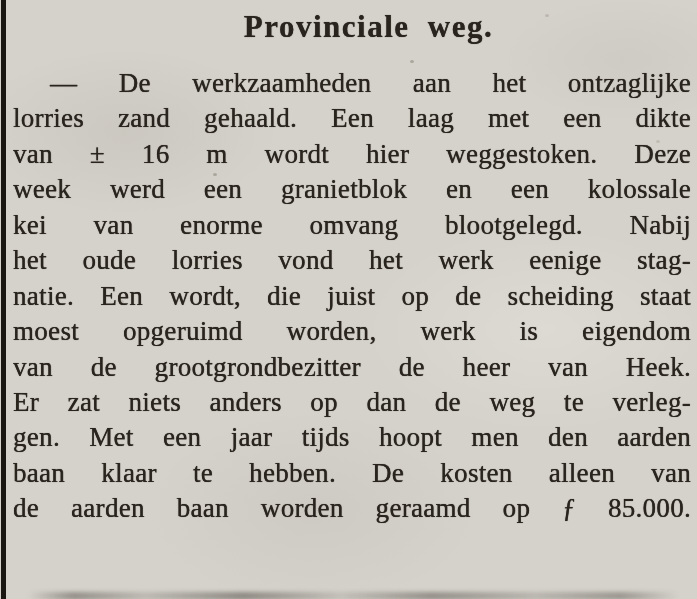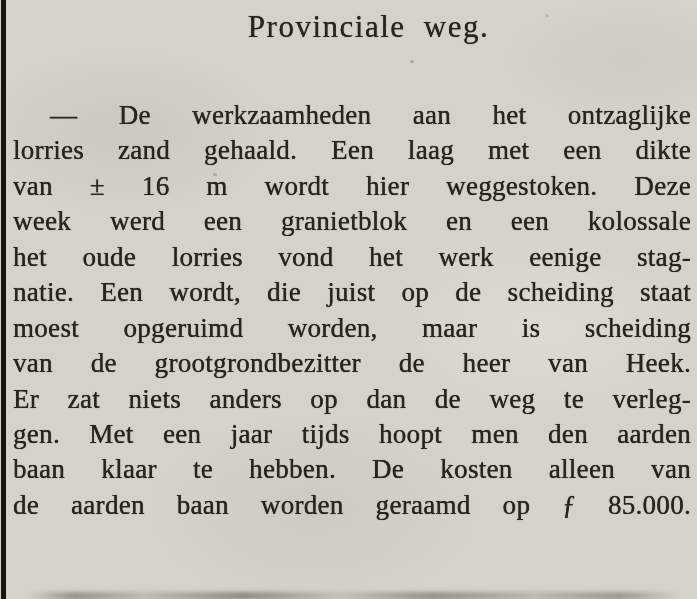--- a/index.html
+++ b/index.html
@@ -40,21 +40,21 @@
     filter: blur(0.4px);
   }
   .title {
     position: absolute;
     top: 8px;
     left: 40px;
     right: 0;
     text-align: center;
     font-size: 31px;
     line-height: 38px;
-    font-weight: normal;
+    font-weight: bold;
     letter-spacing: 1.5px;
     word-spacing: 9px;
     text-shadow: 0 0 0.8px rgba(30,26,20,0.85);
   }
   .bodytext {
     position: absolute;
     top: 66px;
     left: 13px;
     right: 6px;
   }
@@ -63,21 +63,20 @@
     line-height: 35.45px;
     height: 35.45px;
     text-align: justify;
     text-align-last: justify;
     letter-spacing: 0.3px;
     text-shadow: 0 0 0.8px rgba(35,30,24,0.8), 0.3px 0 0 rgba(35,30,24,0.45);
     overflow: hidden;
   }
   .line.first {
     padding-left: 37px;
-    margin-top: 32px;
   }
   .smudge-bottom {
     position: absolute;
     left: 28px;
     right: 18px;
     bottom: -1px;
     height: 8px;
     background: linear-gradient(90deg,
       rgba(45,40,33,0)    0%,
       rgba(45,40,33,0.38) 7%,
@@ -105,23 +104,24 @@
 
   <div class="rule-left"></div>
 
   <h1 class="title" style="margin:0;">Provinciale weg.</h1>
 
   <div class="bodytext">
     <div class="line first">— De werkzaamheden aan het ontzaglijke</div>
     <div class="line">lorries zand gehaald. Een laag met een dikte</div>
     <div class="line">van ± 16 m wordt hier weggestoken. Deze</div>
     <div class="line">week werd een granietblok en een kolossale</div>
+    <div class="line">kei van enorme omvang blootgelegd. Nabij</div>
     <div class="line">het oude lorries vond het werk eenige stag-</div>
     <div class="line">natie. Een wordt, die juist op de scheiding staat</div>
-    <div class="line">moest opgeruimd worden, maar is scheiding</div>
+    <div class="line">moest opgeruimd worden, werk is eigendom</div>
     <div class="line">van de grootgrondbezitter de heer van Heek.</div>
     <div class="line">Er zat niets anders op dan de weg te verleg-</div>
     <div class="line">gen. Met een jaar tijds hoopt men den aarden</div>
     <div class="line">baan klaar te hebben. De kosten alleen van</div>
     <div class="line">de aarden baan worden geraamd op ƒ 85.000.</div>
   </div>
 
   <div class="smudge-bottom"></div>
 
   <div class="speck" style="left:410px; top:60px;"></div>

